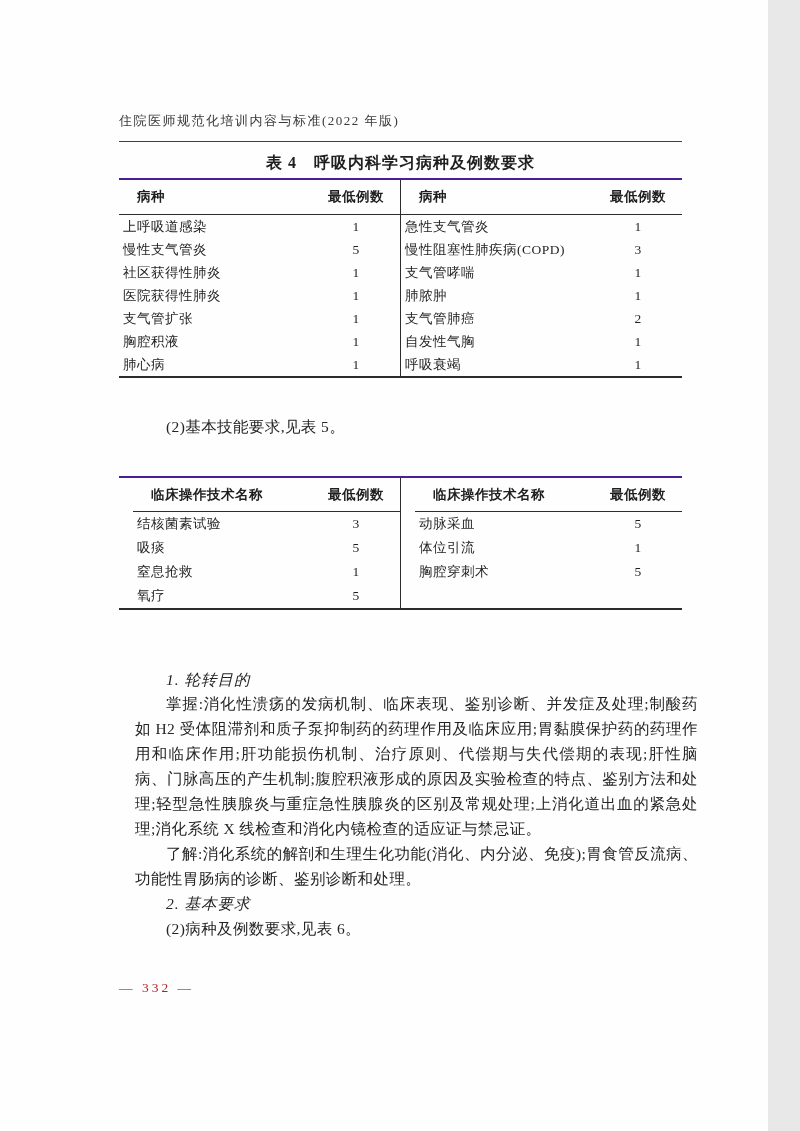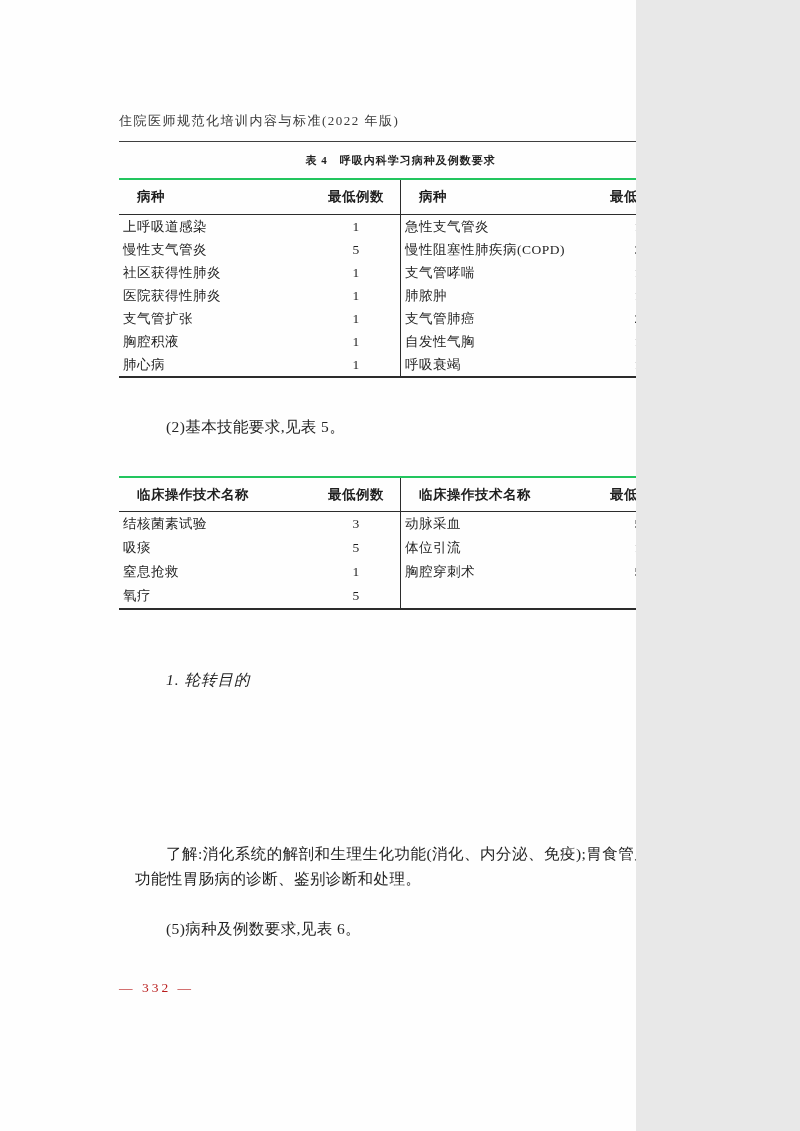--- a/index.html
+++ b/index.html
@@ -1,47 +1,47 @@
 <!DOCTYPE html>
 <html><head>
 <meta charset="utf-8">
 <style>
   html,body { margin:0; padding:0; background:#e8e8e8; }
   .page {
     position:relative;
-    width:636px; height:1131px;
+    width:768px; height:1131px;
     background:#fefefe;
     overflow:hidden;
     font-family:"Liberation Serif","DejaVu Serif",serif;
     color:#242424;
   }
   .content-x { left:119px; width:563px; }
 
   .running-header {
     position:absolute; top:112px;
     font-size:13px; letter-spacing:1.5px; color:#3a3a3a;
   }
   .header-rule {
     position:absolute; top:141px; height:1px; background:#3f3f3f;
   }
 
   .caption {
     position:absolute; text-align:center;
-    font-weight:bold; font-size:11px; letter-spacing:1px; color:#1f1f1f;
+    font-weight:bold; font-size:16px; letter-spacing:1px; color:#1f1f1f;
   }
 
   .ptable {
     position:absolute; display:flex;
-    border-top:2px solid #22c55e; border-bottom:2px solid #2c2c2c;
+    border-top:2px solid #4c1d95; border-bottom:2px solid #2c2c2c;
     font-size:13.5px; color:#1f1f1f;
   }
   .half { flex:1; min-width:0; }
   .half.right { border-left:1.5px solid #2c2c2c; }
   .trow { display:flex; align-items:center; height:23px; }
-  .rows-24 .trow { height:24px; }
+  .rows-24 .trow { height:24px;margin-left:14px; }
   .trow.thead { height:34px; border-bottom:1px solid #2c2c2c; font-weight:bold; }
   .rows-24 .trow.thead { height:33px; }
   .name { flex:1; padding-left:4px; letter-spacing:0.5px; white-space:nowrap; overflow:hidden; }
   .thead .name { padding-left:18px; }
   .num { width:88px; text-align:center; letter-spacing:0.5px; }
 
   .body-text {
     position:absolute; margin:16px;
     font-size:15.5px; line-height:25px; letter-spacing:0.4px;
     text-align:justify; color:#242424;
@@ -178,18 +178,20 @@
           <span class="num">5</span>
         </div>
         <div class="trow">
           <span class="name"></span>
           <span class="num"></span>
         </div>
       </div>
     </div>
 
   <p class="body-text indent kaiti content-x" style="top:651px;font-family:Liberation Serif, serif;">1. 轮转目的</p>
+  <p class="body-text indent content-x" style="top:675px;">掌握:消化性溃疡的发病机制、临床表现、鉴别诊断、并发症及处理;制酸药如 H2 受体阻滞剂和质子泵抑制药的药理作用及临床应用;胃黏膜保护药的药理作用和临床作用;肝功能损伤机制、治疗原则、代偿期与失代偿期的表现;肝性脑病、门脉高压的产生机制;腹腔积液形成的原因及实验检查的特点、鉴别方法和处理;轻型急性胰腺炎与重症急性胰腺炎的区别及常规处理;上消化道出血的紧急处理;消化系统 X 线检查和消化内镜检查的适应证与禁忌证。</p>
   <p class="body-text indent content-x" style="top:825px;">了解:消化系统的解剖和生理生化功能(消化、内分泌、免疫);胃食管反流病、功能性胃肠病的诊断、鉴别诊断和处理。</p>
-  <p class="body-text indent content-x" style="top:900px;">(5)病种及例数要求,见表 6。</p>
+  <p class="body-text indent kaiti content-x" style="top:875px;">2. 基本要求</p>
+  <p class="body-text indent content-x" style="top:900px;">(2)病种及例数要求,见表 6。</p>
 
   <div class="pageno content-x">— 332 —</div>
 
 </div>
 
 </body></html>

